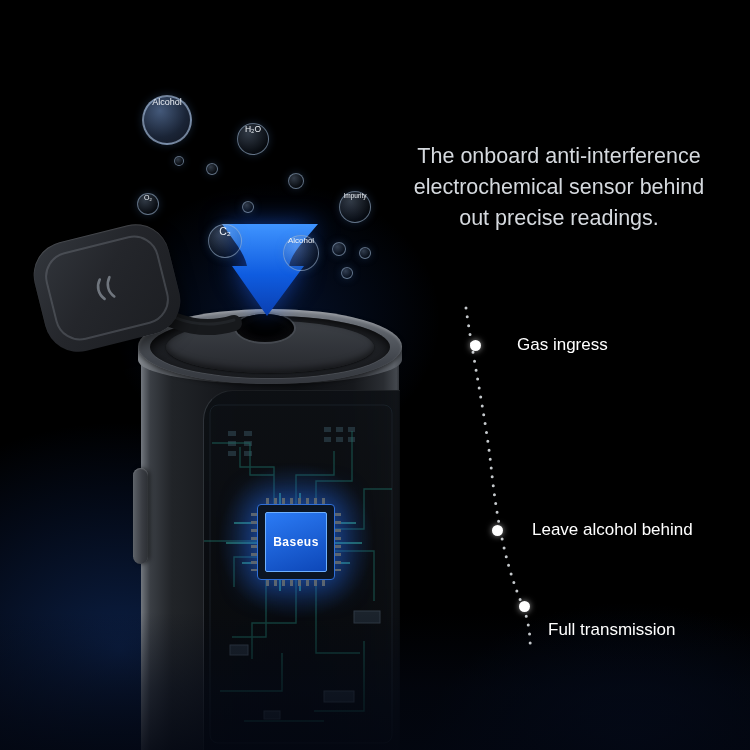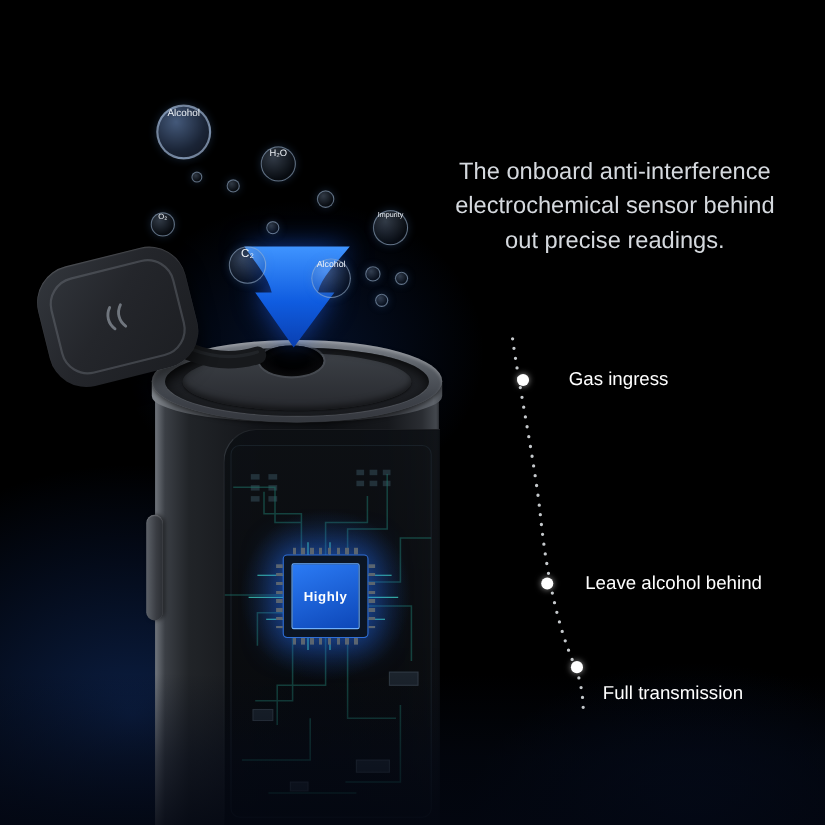--- a/index.html
+++ b/index.html
@@ -166,21 +166,21 @@
       </g>
     </svg>
   </div>
 
   <div class="abs chip">
     <div class="pins-top"></div>
     <div class="pins-bottom"></div>
     <div class="pins-left"></div>
     <div class="pins-right"></div>
     <div class="chip-inner">
-      <span class="chip-label">Highly</span>
+      <span class="chip-label">Baseus</span>
     </div>
   </div>
 
   <div class="abs side-button"></div>
 
   <div class="abs cap-band"></div>
   <div class="abs cap-top"></div>
   <div class="abs cap-inner"></div>
   <div class="abs cap-insert"></div>
   <div class="abs cap-hole"></div>
@@ -204,21 +204,21 @@
     <div class="flip-cap-rim"></div>
     <svg class="cap-logo" viewBox="0 0 30 30">
       <path d="M11,5 C6,11 6,19 11,25" fill="none" stroke="#70767e" stroke-width="2.6" stroke-linecap="round"></path>
       <path d="M21,5 C16,11 16,19 21,25" fill="none" stroke="#70767e" stroke-width="2.6" stroke-linecap="round"></path>
     </svg>
   </div>
 
   <div class="abs bubble bubble-dark" style="left:142px;top:95px;width:46px;height:46px;font-size:9px;">
     <span>Alcohol</span>
   </div>
-  <div class="abs bubble" style="left:237px;top:133px;width:30px;height:30px;font-size:8.5px;">
+  <div class="abs bubble" style="left:237px;top:123px;width:30px;height:30px;font-size:8.5px;">
     <span>H₂O</span>
   </div>
   <div class="abs bubble" style="left:137px;top:193px;width:20px;height:20px;font-size:7px;">
     <span>O₂</span>
   </div>
   <div class="abs bubble" style="left:208px;top:224px;width:32px;height:32px;font-size:10.5px;">
     <span>C₂</span>
   </div>
   <div class="abs bubble" style="left:339px;top:191px;width:30px;height:30px;font-size:6.5px;">
     <span>Impurity</span>

